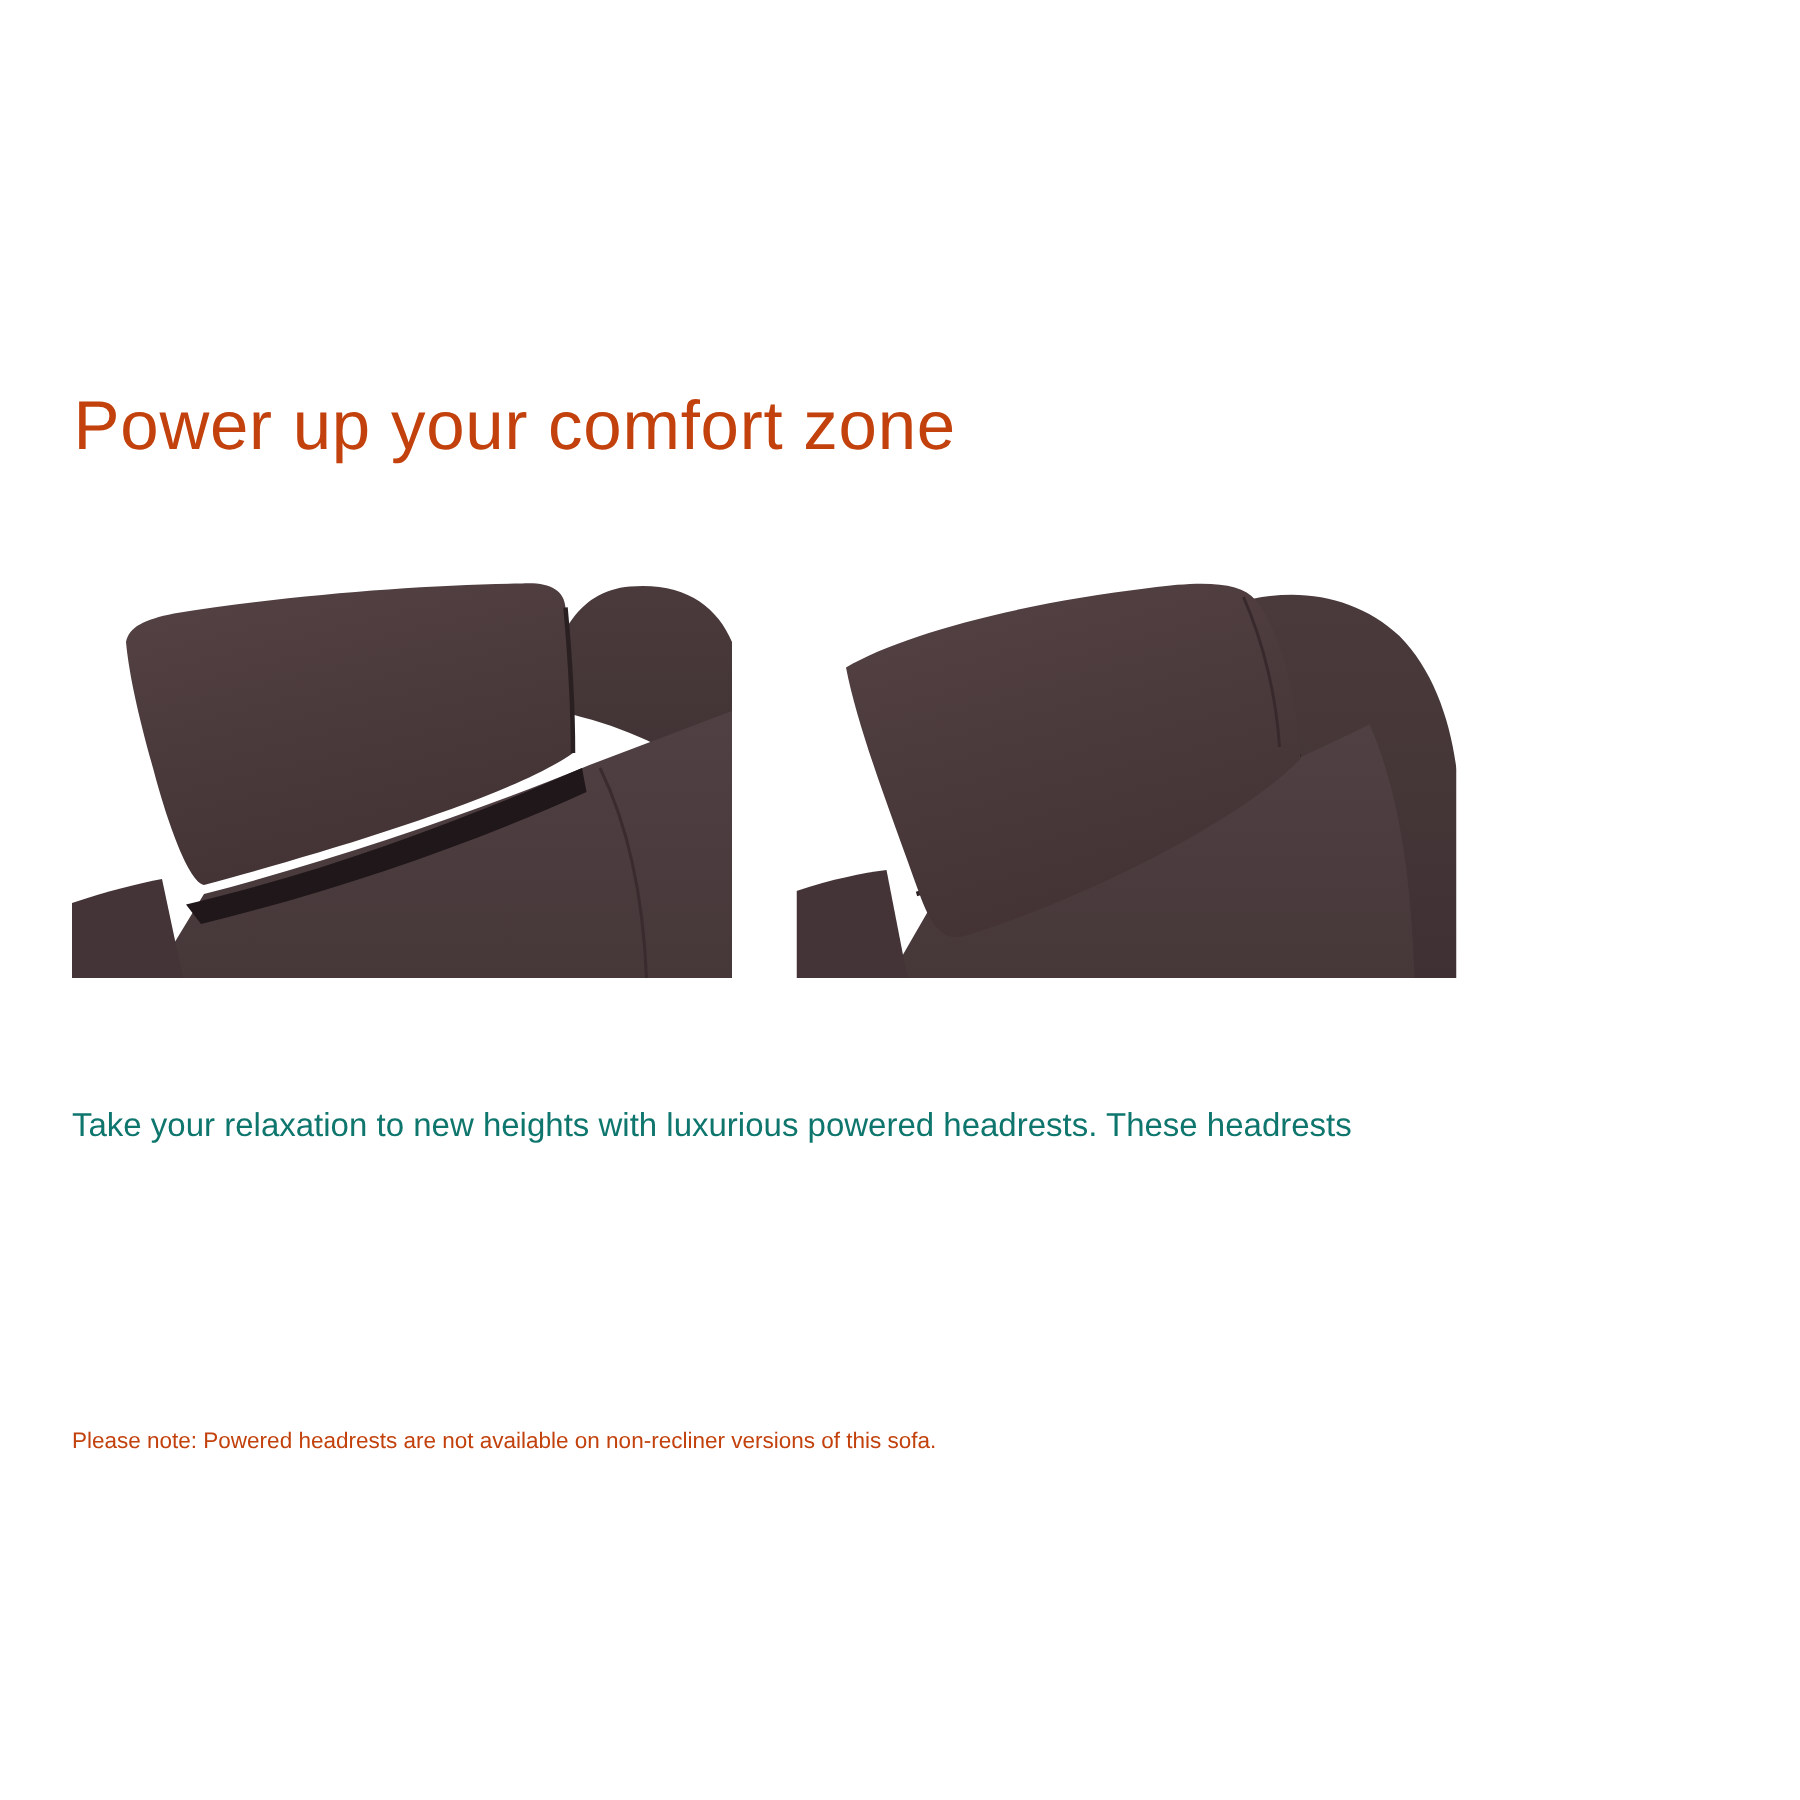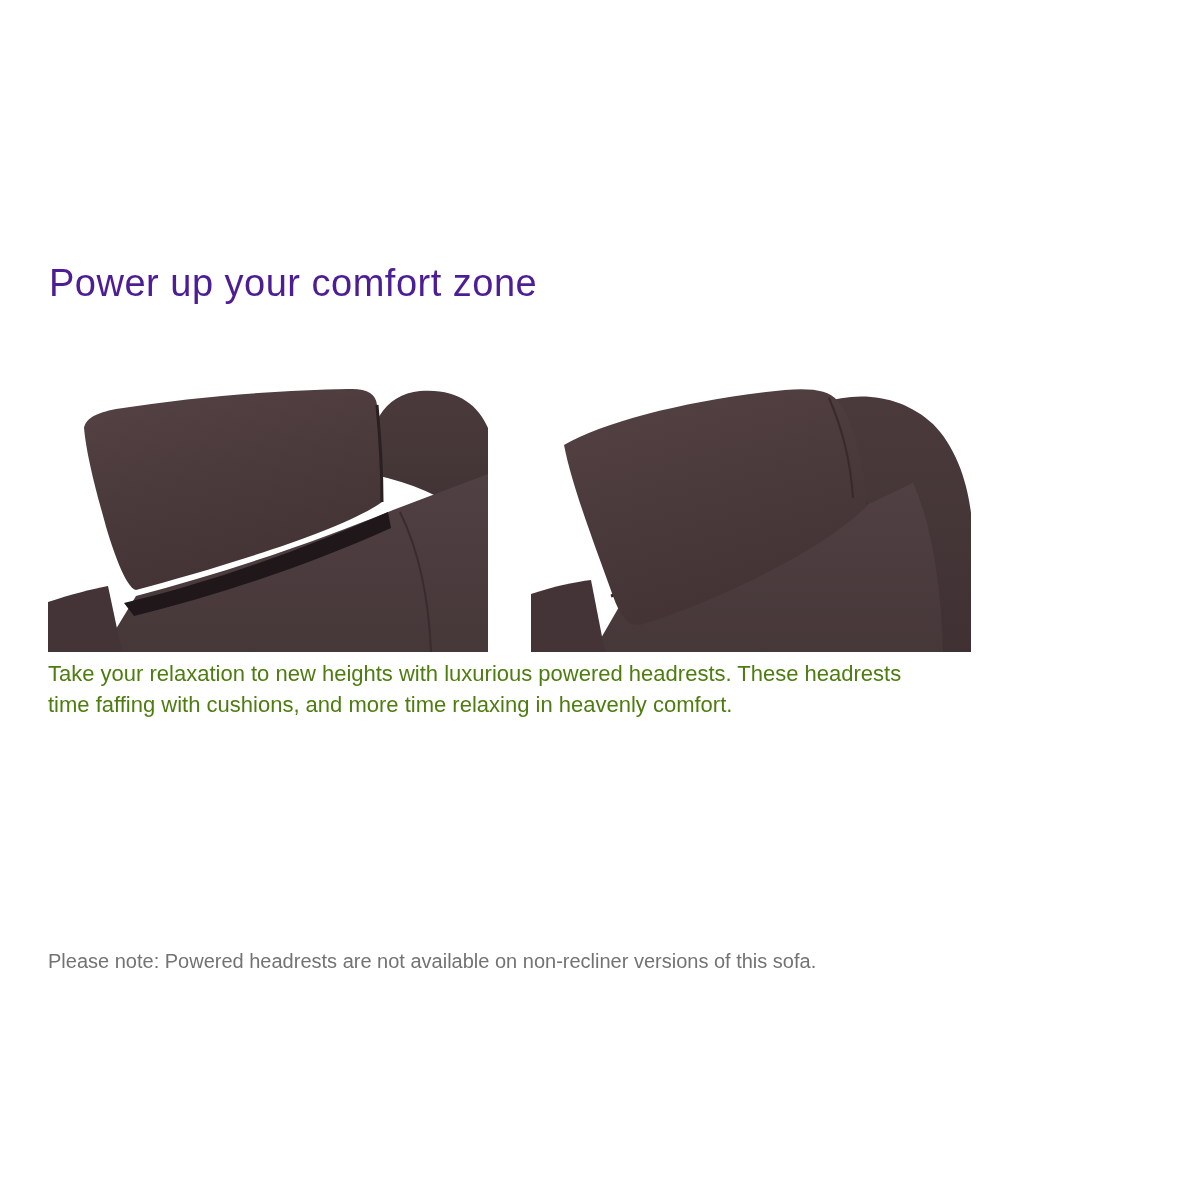--- a/index.html
+++ b/index.html
@@ -7,51 +7,51 @@
   body { font-family:"Liberation Sans", sans-serif; }
   .page {
     position:relative;
     width:1200px; height:1200px;
     background:#ffffff;
     overflow:hidden;
   }
   .title {
     position:absolute;
     left:49px; top:258px;
-    font-size:38px;
+    font-size:46px;
     line-height:50px;
     font-weight:400;
     letter-spacing:0.5px;
-    color:#4c1d95;
+    color:#c2410c;
   }
   .figures {
     position:absolute;
     left:48px; top:388px;
     display:flex;
     gap:43px;
   }
   .figure {
     width:440px; height:264px;
     background:#ffffff;
   }
   .figure svg { display:block; }
   .description {
     position:absolute;
-    left:48px; top:658px;
+    left:48px; top:734px;
     font-size:22px;
     line-height:31px;
-    color:#4d7c0f;
+    color:#0f766e;
     white-space:nowrap;
   }
   .note {
     position:absolute;
     left:48px; top:948px;
-    font-size:20px;
+    font-size:15px;
     line-height:26px;
-    color:#737373;
+    color:#c2410c;
     white-space:nowrap;
   }
 </style>
 </head>
 <body>
 
 <div class="page">
 
   <h1 class="title">Power up your comfort zone</h1>
 
@@ -105,18 +105,17 @@
         <path d="M 33,57 C 70,35 150,14 235,4 C 272,-1 296,0 306,12 C 322,32 333,72 336,118 C 295,160 190,212 112,236 C 98,240 90,230 82,208 C 62,152 41,98 33,57 Z" fill="url(#lgB1)"></path>
         <path d="M 298,10 C 312,42 320,78 322,110" fill="none" stroke="#382a2c" stroke-width="2"></path>
         <path d="M 0,206 C 24,198 44,194 60,192 L 74,264 L 0,264 Z" fill="#443437"></path>
       </svg>
     </div>
 
   </div>
 
   <div class="description">
     <div>Take your relaxation to new heights with luxurious powered headrests. These headrests</div>
-    <div>time faffing with cushions, and more time relaxing in heavenly comfort.</div>
   </div>
 
   <div class="note">Please note: Powered headrests are not available on non-recliner versions of this sofa.</div>
 
 </div>
 
 </body></html>

